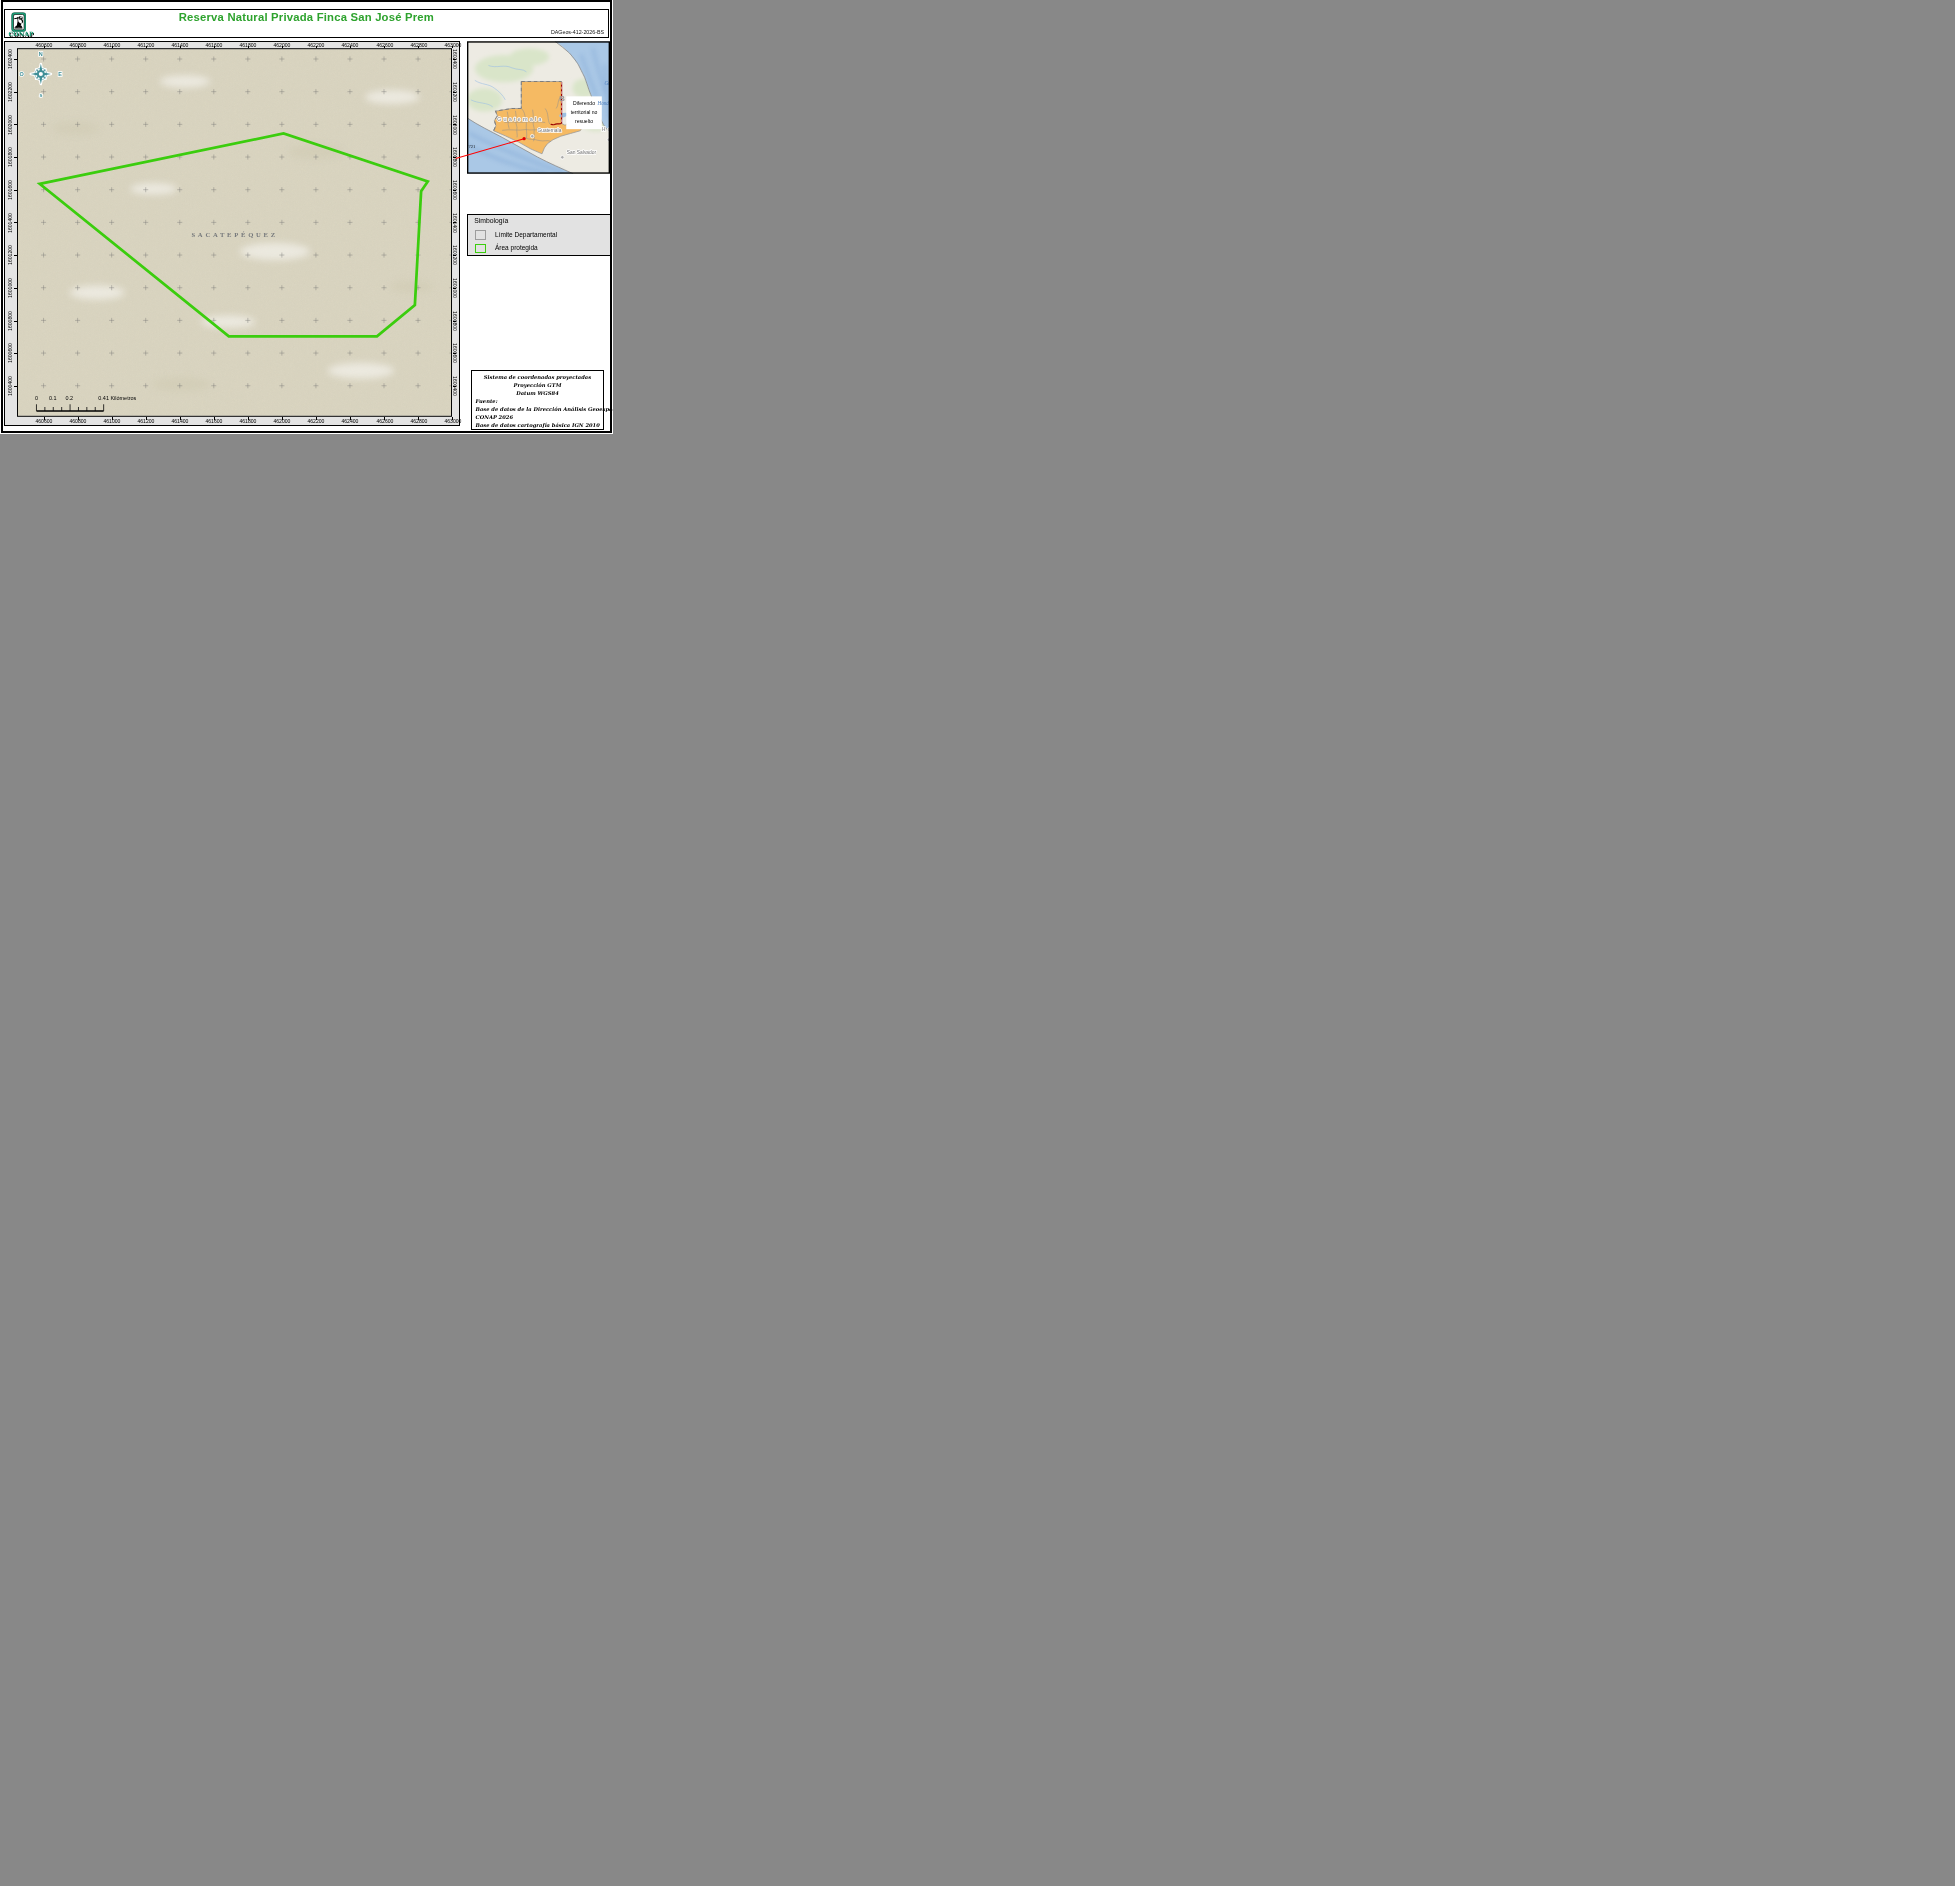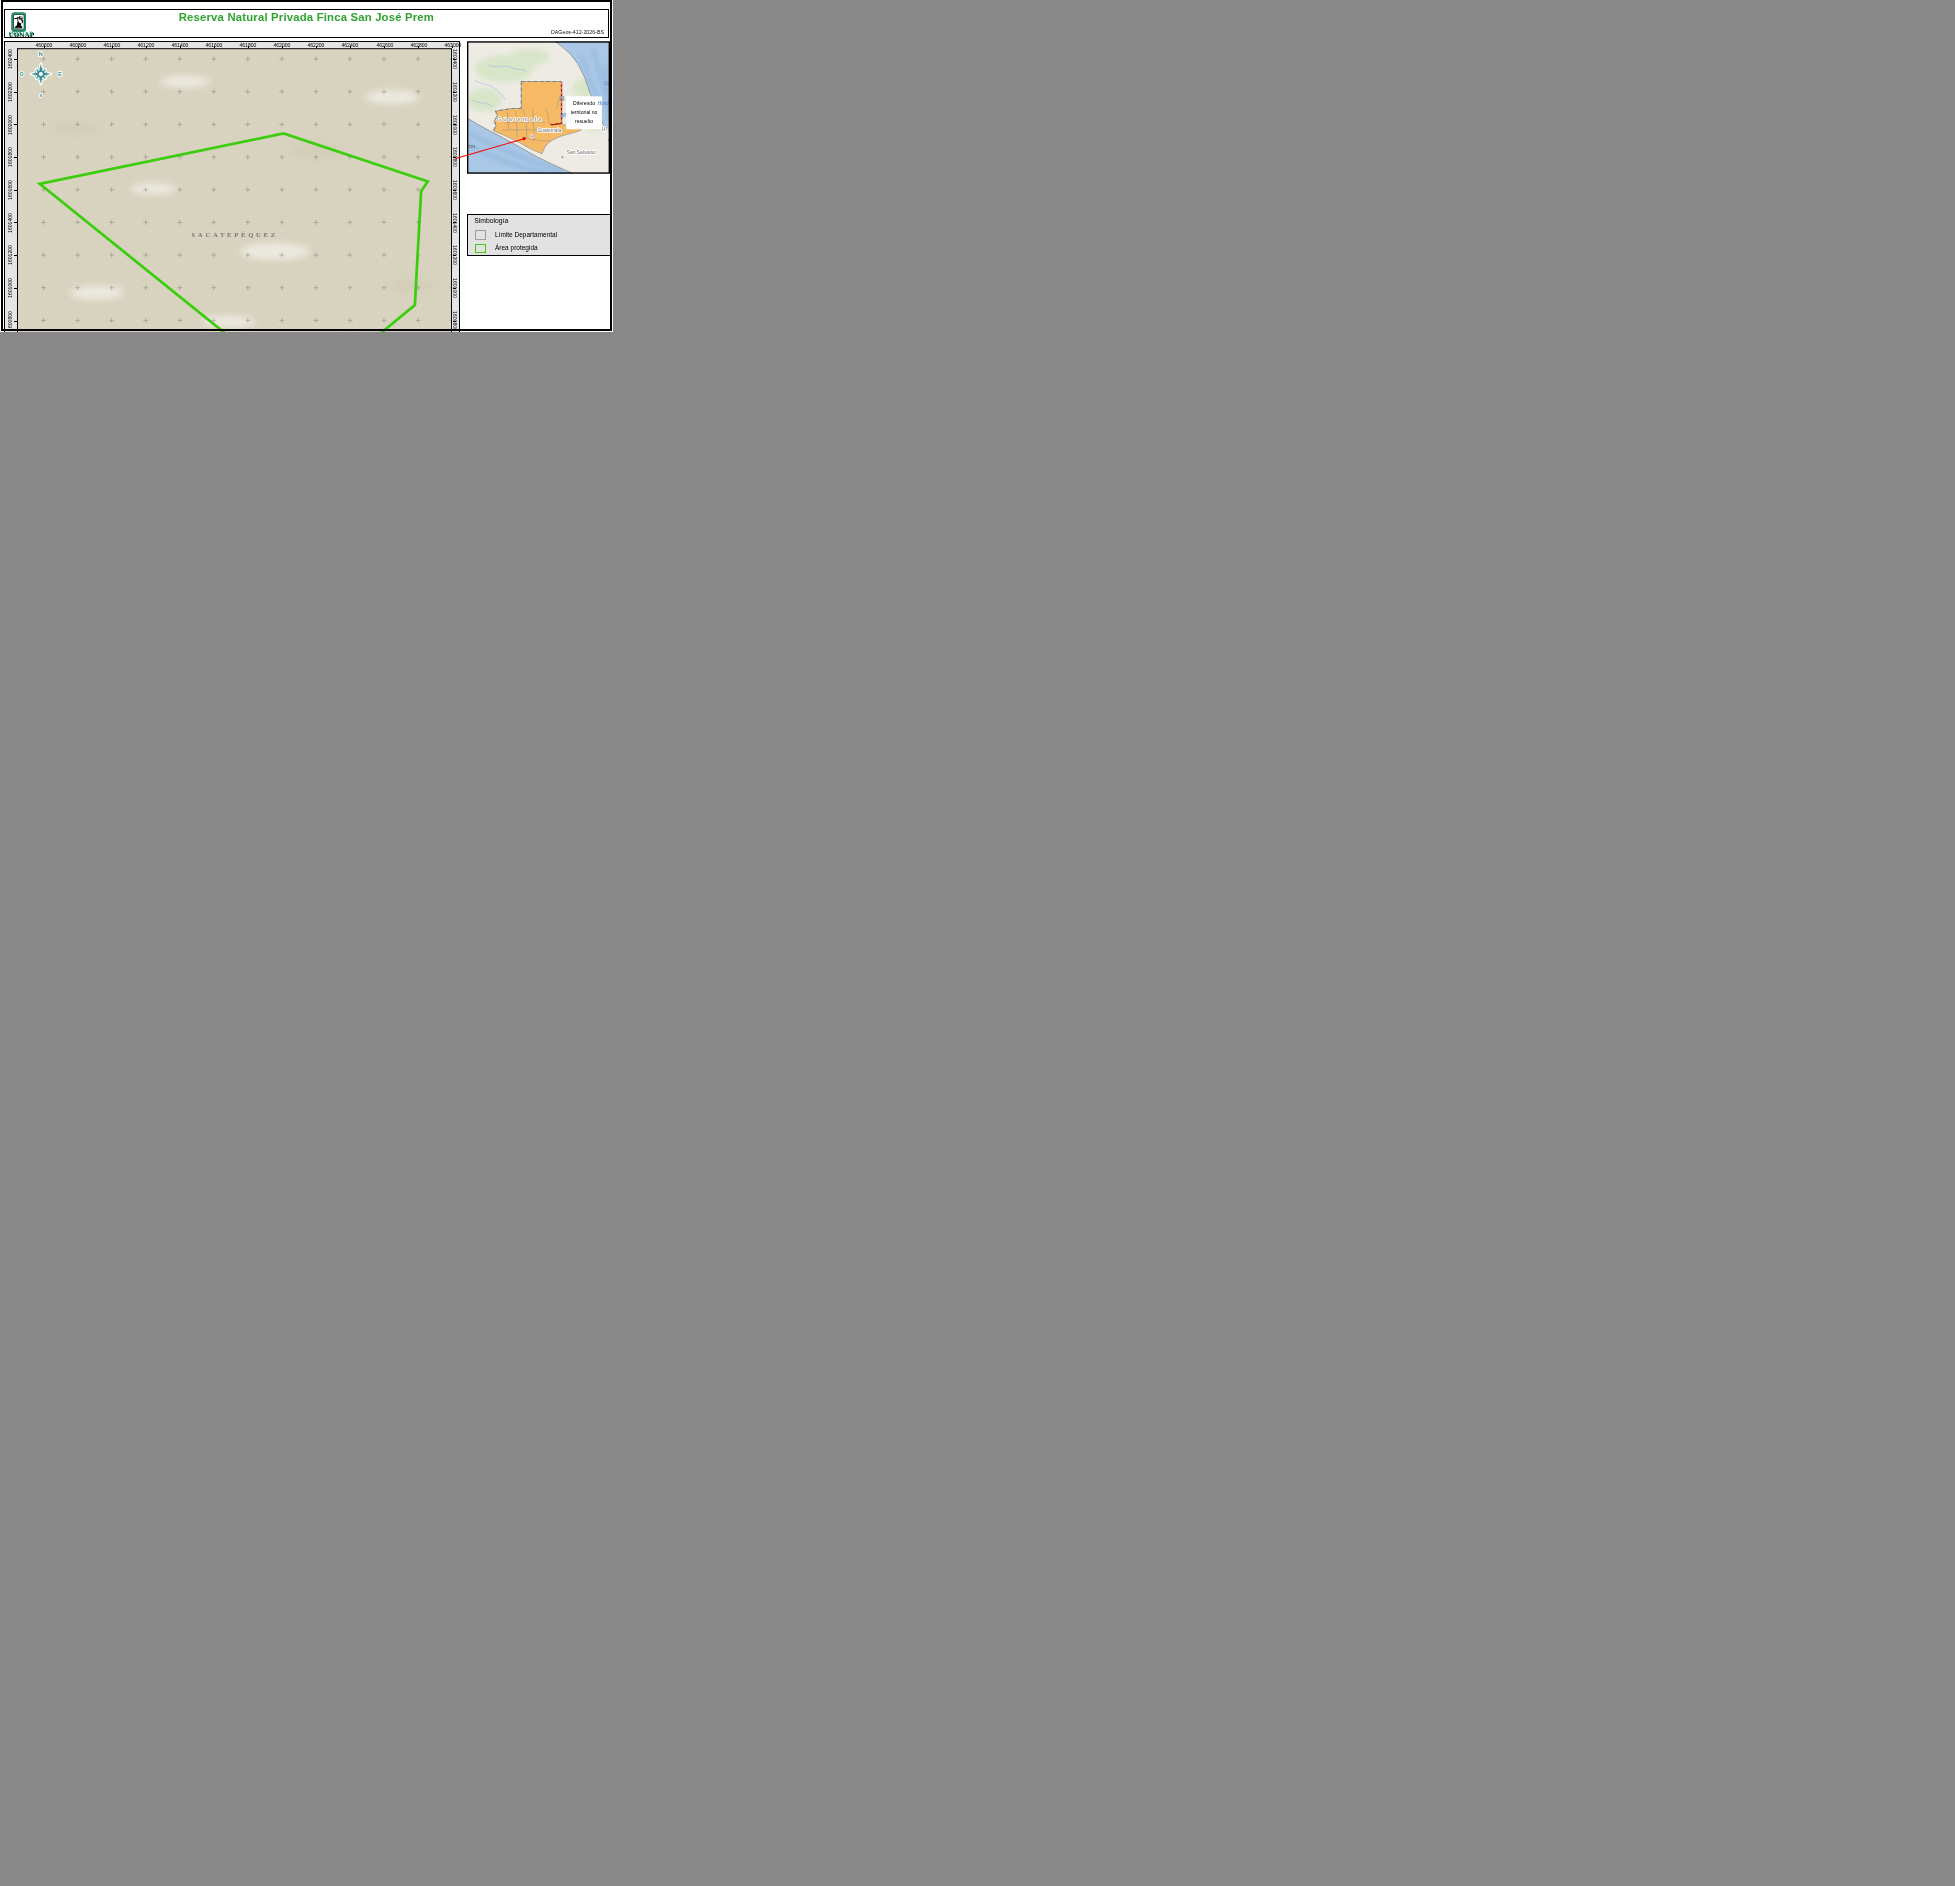--- a/index.html
+++ b/index.html
@@ -1,16 +1,16 @@
 <!DOCTYPE html>
 <html style="font-size:6.3px"><head>
 <meta charset="utf-8">
 <style>
   html,body{margin:0;padding:0;background:#888;}
-  .page{position:relative;width:613px;height:332px;background:#fff;overflow:hidden;
+  .page{position:relative;width:613px;height:434px;background:#fff;overflow:hidden;
         font-family:"Liberation Sans",sans-serif;}
   .page-border{position:absolute;left:0.8px;top:0;right:1.2px;bottom:1.2px;border:2px solid #000;pointer-events:none;z-index:50;}
 
   
   .header{position:absolute;left:3.9px;top:8.6px;width:605px;height:29px;box-sizing:border-box;
           border:1.4px solid #000;background:#fff;}
   .title{position:absolute;left:0;right:0;top:1.6px;text-align:center;font-size:11.3px;font-weight:bold;
          color:#2EA32E;letter-spacing:0.2px;}
   .map-code{position:absolute;right:3.9px;bottom:1.2px;font-size:5.3px;color:#111;}
   .logo{position:absolute;left:5.9px;top:2px;width:25px;height:25px;}

